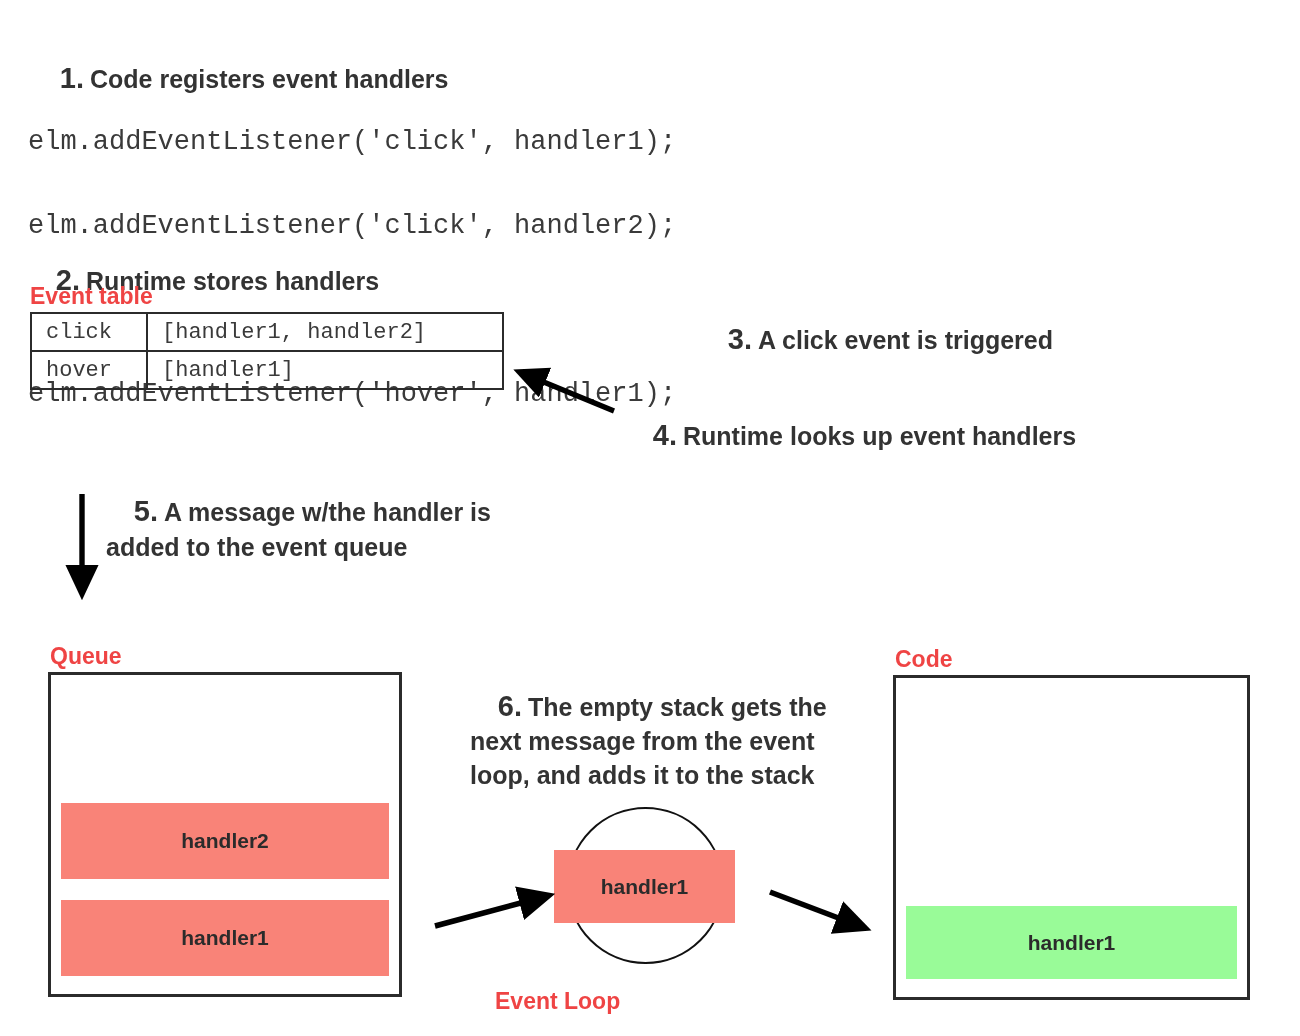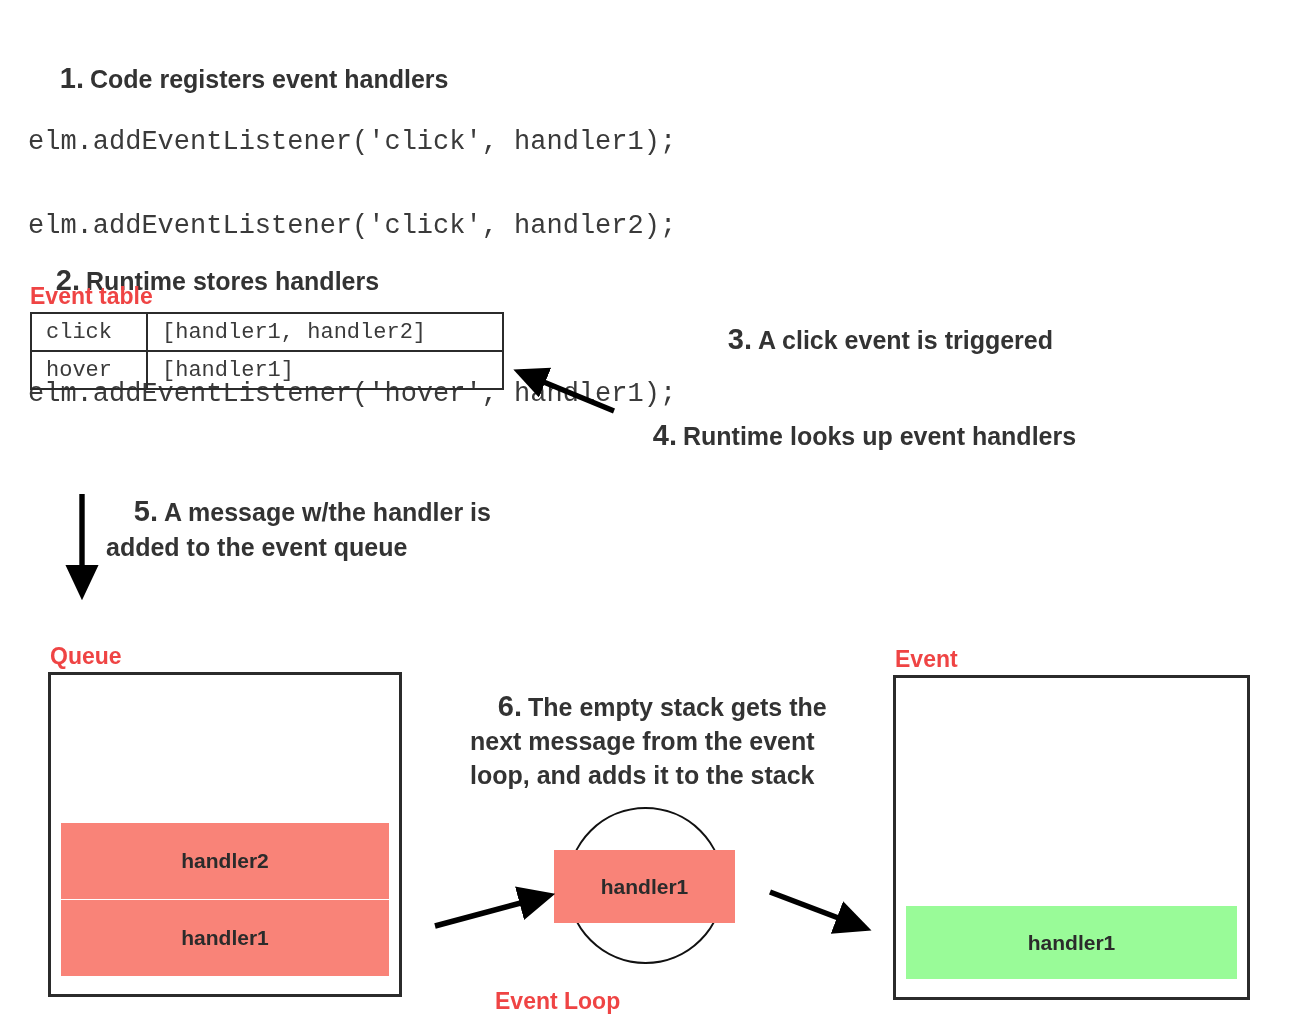--- a/index.html
+++ b/index.html
@@ -159,37 +159,37 @@
   <div class="abs step-heading" style="left:470px; top:655px; width:400px; line-height:34px;">
     <span class="step-num">6.</span><span>The empty stack gets the
 next message from the event
 loop, and adds it to the stack</span>
   </div>
 
   <div class="abs section-label" style="left:50px; top:643px;">Queue</div>
 
   <div class="abs container-box" style="left:48px; top:672px; width:354px; height:325px;"></div>
 
-  <div class="abs msg-block" style="left:61px; top:803px; width:328px; height:76px; background:#F98378;margin-top:20px;">
+  <div class="abs msg-block" style="left:61px; top:803px; width:328px; height:76px; background:#F98378;">
     <span>handler2</span>
   </div>
 
   <div class="abs msg-block" style="left:61px; top:900px; width:328px; height:76px; background:#F98378;">
     <span>handler1</span>
   </div>
 
   <div class="abs loop-circle" style="left:567px; top:807px; width:157px; height:157px;"></div>
 
   <div class="abs msg-block" style="left:554px; top:850px; width:181px; height:73px; background:#F98378;">
     <span>handler1</span>
   </div>
 
   <div class="abs section-label" style="left:495px; top:988px;">Event Loop</div>
 
-  <div class="abs section-label" style="left:895px; top:646px;">Event</div>
+  <div class="abs section-label" style="left:895px; top:646px;">Code</div>
 
   <div class="abs container-box" style="left:893px; top:675px; width:357px; height:325px;"></div>
 
   <div class="abs msg-block" style="left:906px; top:906px; width:331px; height:73px; background:#99FB98;">
     <span>handler1</span>
   </div>
 
   <svg class="arrow-layer" viewBox="0 0 1300 1036" xmlns="http://www.w3.org/2000/svg">
     <defs>
       <marker id="ah" markerWidth="9" markerHeight="9" refX="2.3" refY="3.1" orient="auto" markerUnits="strokeWidth">

